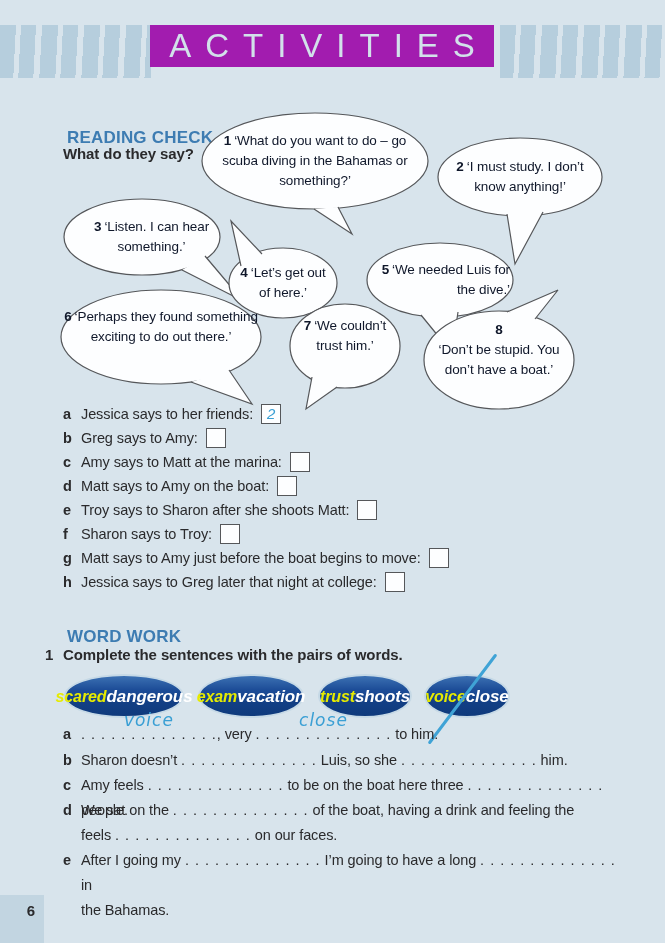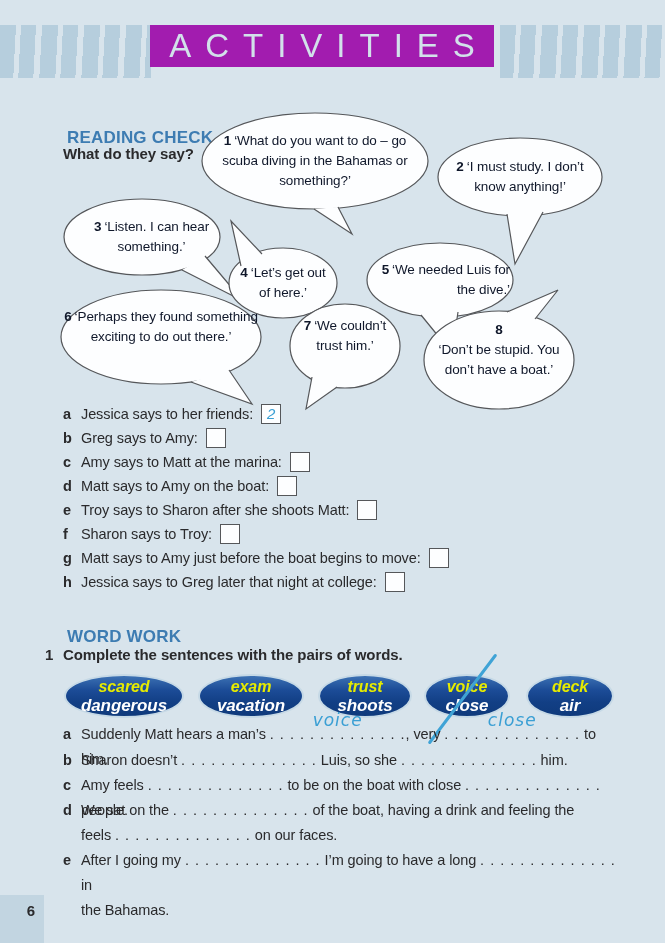--- a/index.html
+++ b/index.html
@@ -62,21 +62,21 @@
     color:#3a9fd4;font-style:italic;font-size:15px;line-height:18px;
   }
   
   .exercise-line{position:absolute;left:45px;top:646px;display:flex;font-size:15px;font-weight:bold;}
   .exercise-line .num{width:18px;flex:0 0 18px;}
   .pairs{position:absolute;left:0;top:672px;width:665px;height:48px;}
   .word-oval{
     position:absolute;top:2px;height:44px;
     background:linear-gradient(180deg,#3c71b3 0%,#1c4c97 35%,#123f85 65%,#0f3a7c 100%);
     border:2px solid #c6d9e6;border-radius:50%;
-    display:flex;flex-direction:column;align-items:center;justify-content:center;
+    display:flex;flex-direction:row;align-items:center;justify-content:center;
     font-style:italic;font-weight:bold;line-height:19px;box-sizing:border-box;
   }
   .word-oval .w-top{color:#e6eb00;font-size:16px;}
   .word-oval .w-bottom{color:#ffffff;font-size:17px;}
   .cross-slash{
     position:absolute;left:461px;top:643px;width:3px;height:112px;
     background:#3fa3d6;transform:rotate(37deg);border-radius:2px;
   }
   
   .sentence{
@@ -205,40 +205,36 @@
         <span class="w-bottom">vacation</span>
       </div>
     <div class="word-oval" style="left:318px;width:94px;">
         <span class="w-top">trust</span>
         <span class="w-bottom">shoots</span>
       </div>
     <div class="word-oval" style="left:424px;width:86px;">
         <span class="w-top">voice</span>
         <span class="w-bottom">close</span>
       </div>
-    <div class="word-oval" style="left:526px;width:88px;">
-        <span class="w-top">deck</span>
-        <span class="w-bottom">air</span>
-      </div>
   </div>
   <div class="cross-slash"></div>
 
   <div class="sentence s-a">
       <span class="letter">a</span>
-      <span class="content"><span>Suddenly Matt hears a man’s </span><span class="blank"><span class="hand">voice</span><span class="dots">. . . . . . . . . . . . . .</span></span><span>, very </span><span class="blank"><span class="hand">close</span><span class="dots">. . . . . . . . . . . . . .</span></span><span> to him.</span></span>
+      <span class="content"><span class="blank"><span class="hand">voice</span><span class="dots">. . . . . . . . . . . . . .</span></span><span>, very </span><span class="blank"><span class="hand">close</span><span class="dots">. . . . . . . . . . . . . .</span></span><span> to him.</span></span>
     </div>
 
   <div class="sentence s-b">
       <span class="letter">b</span>
       <span class="content"><span>Sharon doesn’t </span><span class="blank"><span class="dots">. . . . . . . . . . . . . .</span></span><span> Luis, so she </span><span class="blank"><span class="dots">. . . . . . . . . . . . . .</span></span><span> him.</span></span>
     </div>
 
   <div class="sentence s-c">
       <span class="letter">c</span>
-      <span class="content"><span>Amy feels </span><span class="blank"><span class="dots">. . . . . . . . . . . . . .</span></span><span> to be on the boat with close </span><span class="blank"><span class="dots">. . . . . . . . . . . . . .</span></span><span> people.</span></span>
+      <span class="content"><span>Amy feels </span><span class="blank"><span class="dots">. . . . . . . . . . . . . .</span></span><span> to be on the boat here three </span><span class="blank"><span class="dots">. . . . . . . . . . . . . .</span></span><span> people.</span></span>
     </div>
 
   <div class="sentence s-d">
       <span class="letter">d</span>
       <span class="content"><span>We sat on the </span><span class="blank"><span class="dots">. . . . . . . . . . . . . .</span></span><span> of the boat, having a drink and feeling the</span><br><span>feels </span><span class="blank"><span class="dots">. . . . . . . . . . . . . .</span></span><span> on our faces.</span></span>
     </div>
 
   <div class="sentence s-e">
       <span class="letter">e</span>
       <span class="content"><span>After I going my </span><span class="blank"><span class="dots">. . . . . . . . . . . . . .</span></span><span> I’m going to have a long </span><span class="blank"><span class="dots">. . . . . . . . . . . . . .</span></span><span> in</span><br><span>the Bahamas.</span></span>

